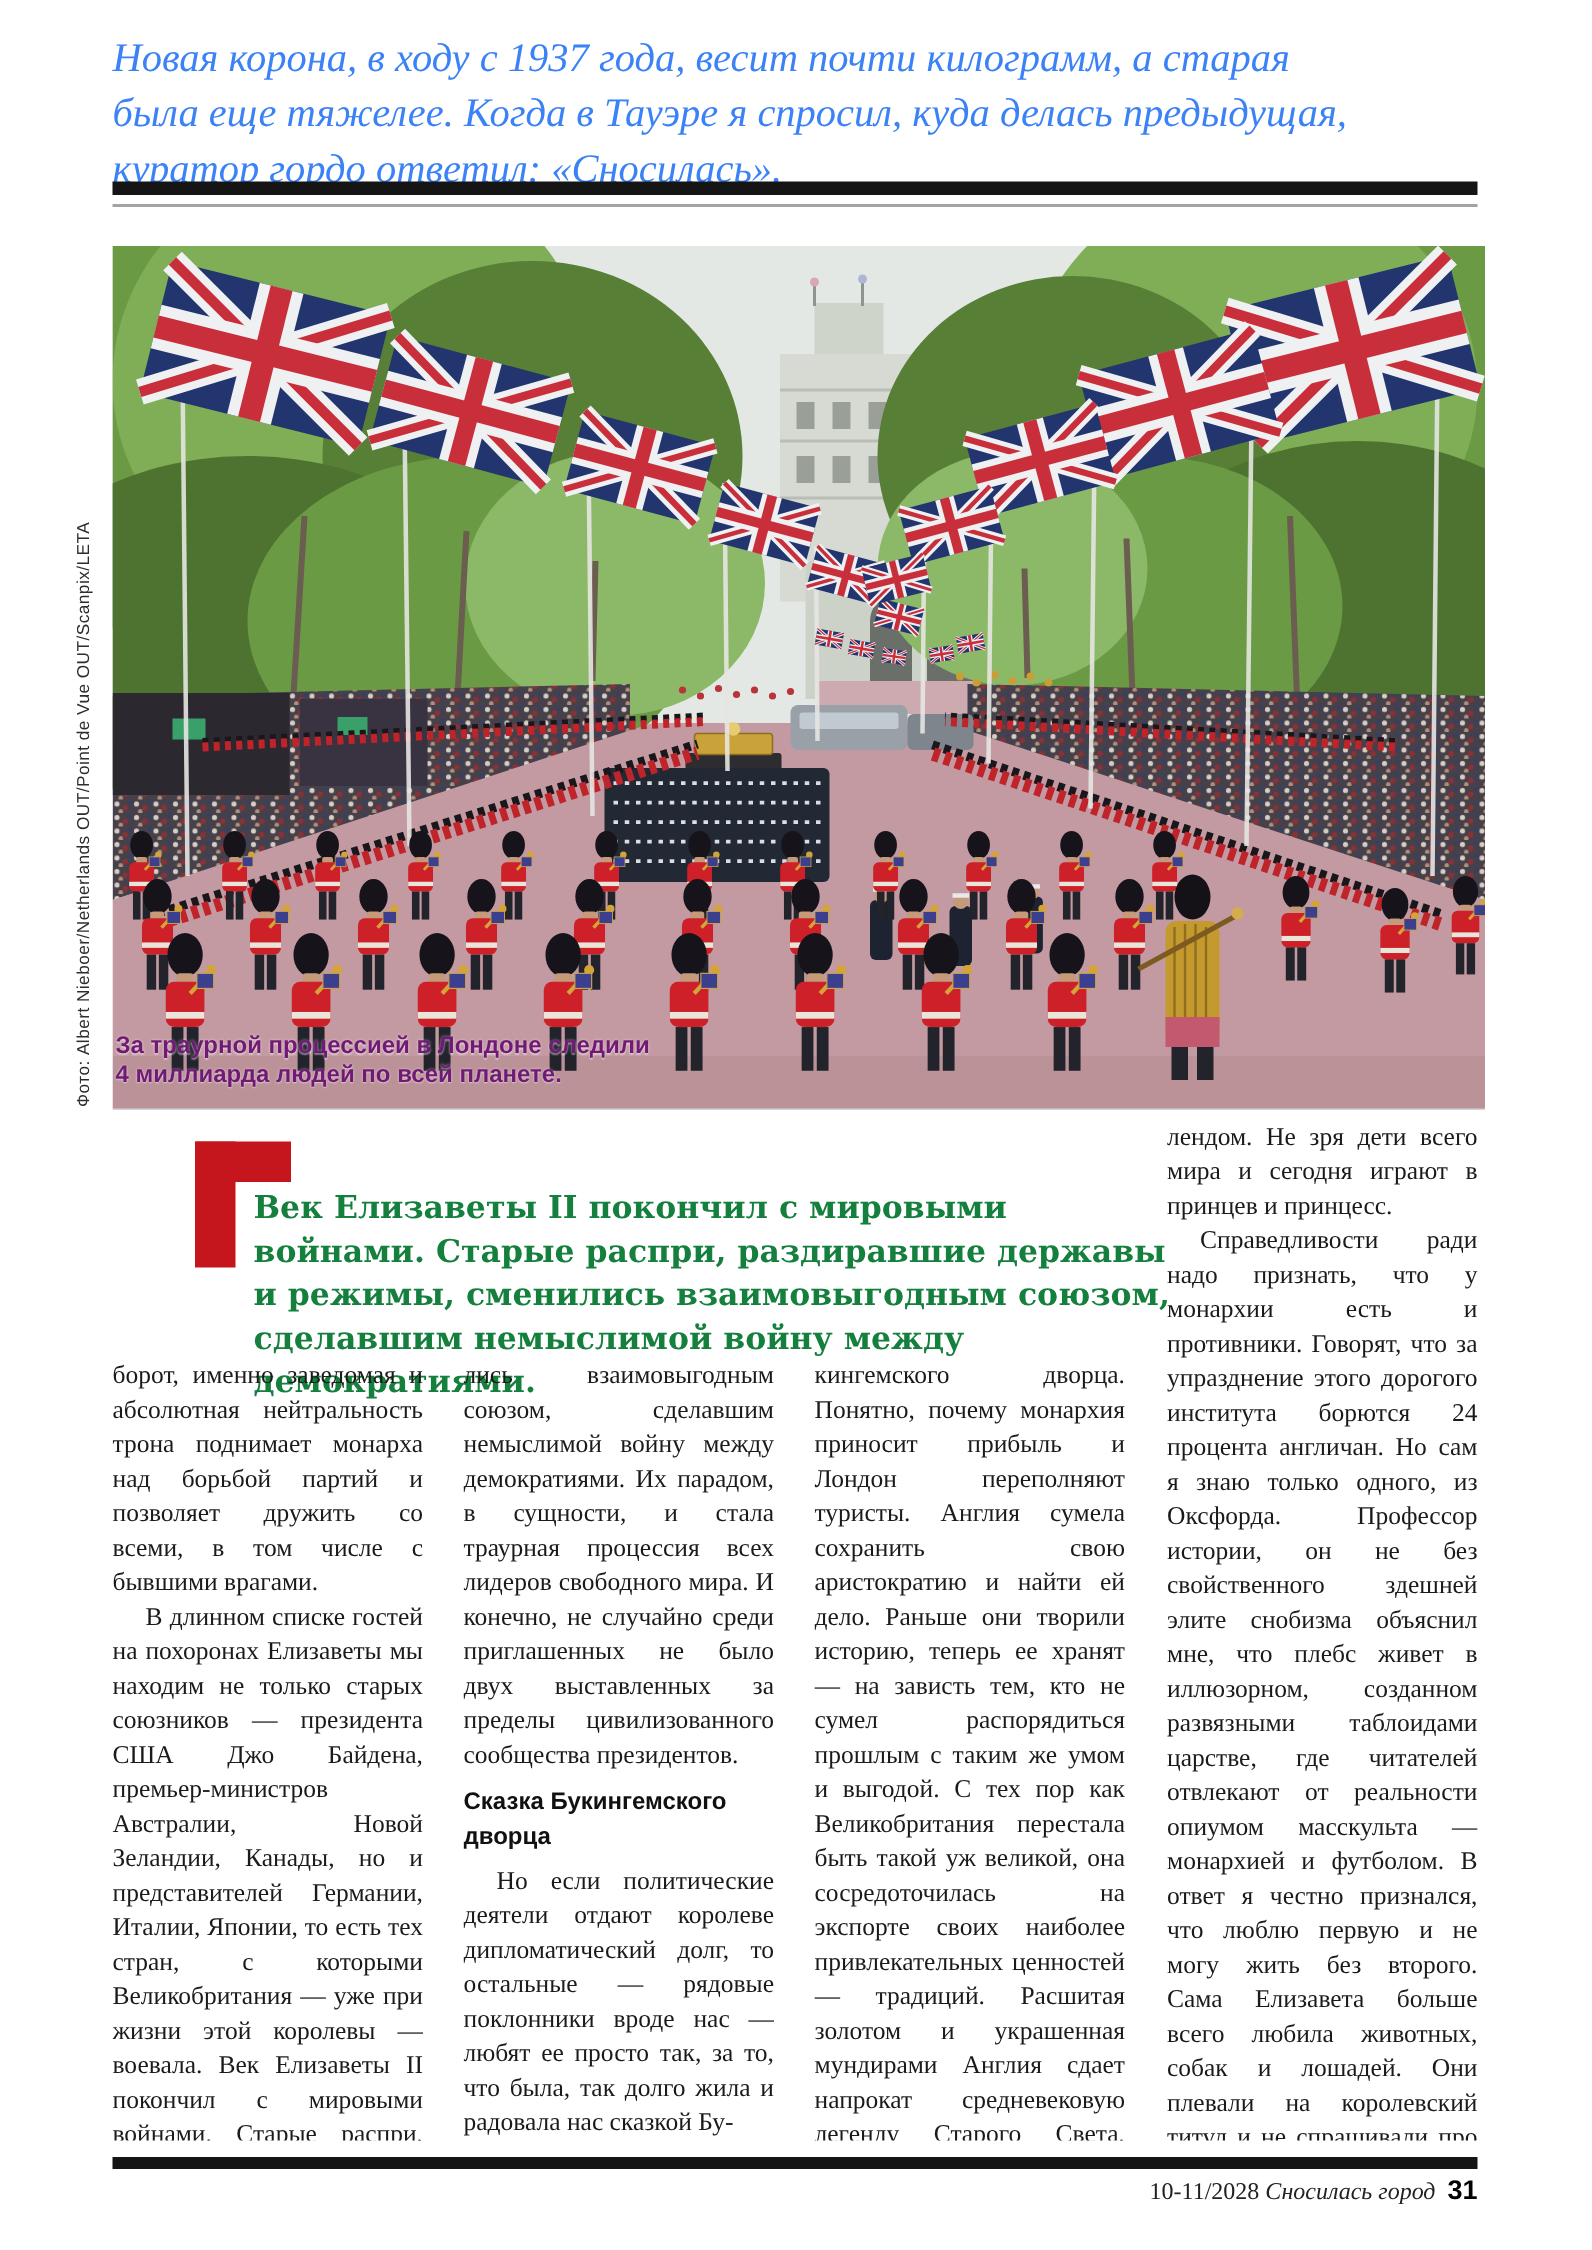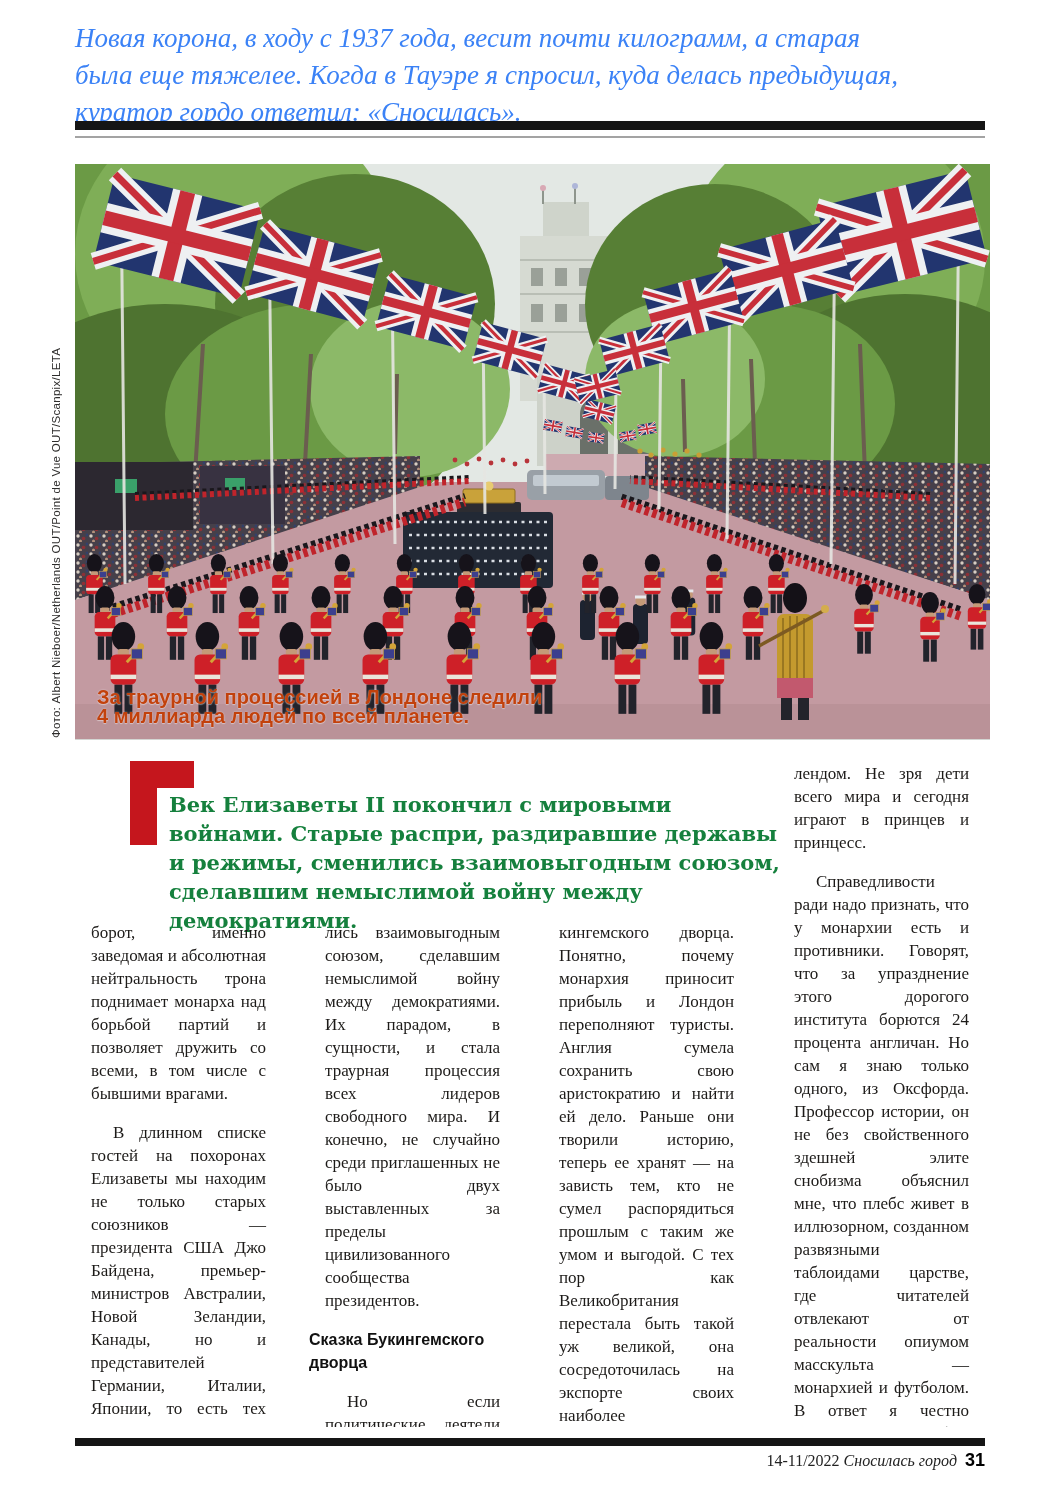--- a/index.html
+++ b/index.html
@@ -12,42 +12,42 @@
     font-size:27px;line-height:37px;color:#3b82f6;}
   .top-quote div{white-space:nowrap;}
 
   .rule-black{position:absolute;left:75px;top:121px;width:910px;height:9px;background:#151515;}
   .rule-gray{position:absolute;left:75px;top:136px;width:910px;height:2px;background:#a3a3a3;}
 
   
   .photo{position:absolute;left:75px;top:164px;width:915px;height:576px;
          background:#dfe4e0;overflow:hidden;}
   .photo svg{display:block;width:915px;height:576px;}
-  .caption{position:absolute;left:22px;bottom:14px;
+  .caption{position:absolute;left:2px;bottom:14px;
     font-family:"Liberation Sans",sans-serif;font-weight:bold;
-    font-size:20px;line-height:19px;color:#c2410c;
+    font-size:16px;line-height:19px;color:#701a75;
     text-shadow:0 0 2px rgba(255,255,255,.5),0 1px 1px rgba(255,255,255,.35);}
   .credit{position:absolute;left:50px;top:318px;height:420px;
     writing-mode:vertical-rl;transform:rotate(180deg);
     font-family:"Liberation Sans",sans-serif;font-size:11.5px;
     color:#2e2d2c;letter-spacing:.3px;white-space:nowrap;}
 
   
   .pq-mark{position:absolute;left:130px;top:761px;width:64px;height:84px;
     border-top:27px solid #c5161d;border-left:27px solid #c5161d;
     box-sizing:border-box;}
   .pull-quote{position:absolute;left:169px;top:790px;width:612px;
     font-family:"DejaVu Serif",serif;font-weight:bold;
     font-size:21px;line-height:29px;color:#15803d;}
 
   
   .col{position:absolute;width:207px;text-align:justify;overflow:hidden;
     font-family:"Liberation Serif",serif;font-size:17px;line-height:23px;
     color:#1c1a18;hyphens:auto;}
-  .col p{margin:16px;}
+  .col p{margin:0;}
   .col p.indent{text-indent:22px;}
   #col1{left:75px;top:905px;height:522px;}
   #col2{left:309px;top:905px;height:522px;}
   #col3{left:543px;top:905px;height:522px;}
   #col4{left:778px;top:746px;height:681px;}
   .colhead{font-family:"Liberation Sans",sans-serif;font-weight:bold;
     font-size:16px;line-height:23px;color:#111;text-align:left;
     margin:9px 0 6px 0 !important;}
 
   
@@ -328,16 +328,16 @@
 <div class="col" id="col3">
   <p>кингемского дворца. Понятно, почему монархия приносит прибыль и Лондон переполняют туристы. Англия сумела сохранить свою аристократию и найти ей дело. Раньше они творили историю, теперь ее хранят — на зависть тем, кто не сумел распорядиться прошлым с таким же умом и выгодой. С тех пор как Великобритания перестала быть такой уж великой, она сосредоточилась на экспорте своих наиболее привлекательных ценностей — традиций. Расшитая золотом и украшенная мундирами Англия сдает напрокат средневековую легенду Старого Света, ставшую в Новом сказкой и Дисней-</p>
 </div>
 <div class="col" id="col4">
   <p>лендом. Не зря дети всего мира и сегодня играют в принцев и принцесс.</p>
   <p class="indent"><span>Справедливости ради надо признать, что у монархии есть и противники. Говорят, что за упразднение этого дорогого института борются 24 процента англичан. Но сам я знаю только одного, из Оксфорда. Профессор истории, он не без свойственного здешней элите снобизма объяснил мне, что плебс живет в иллюзорном, созданном развязными таблоидами царстве, где читателей отвлекают от реальности опиумом масскульта — монархией и футболом. В ответ я честно признался, что люблю первую и не могу жить без второго. Сама Елизавета больше всего любила животных, собак и лошадей. Они плевали на королевский титул и не спрашивали про ее первого премьер-министра Уинстона Черчилля.</span> </p>
 </div>
 
 <div class="footer-bar"></div>
 <div class="footer-text">
-  <span>14-11/2022</span>
+  <span>10-11/2028</span>
   <span class="ital">Сносилась город</span>
   <span class="pgnum">31</span>
 </div>
 
 </body></html>

